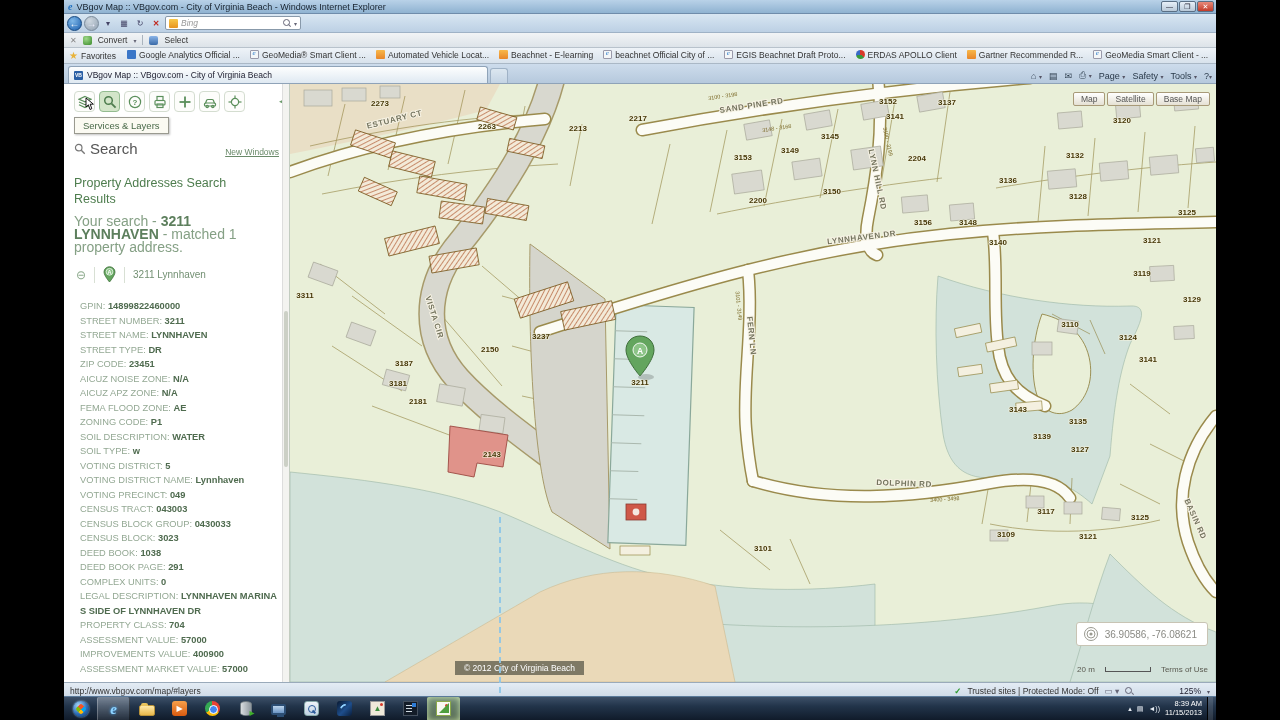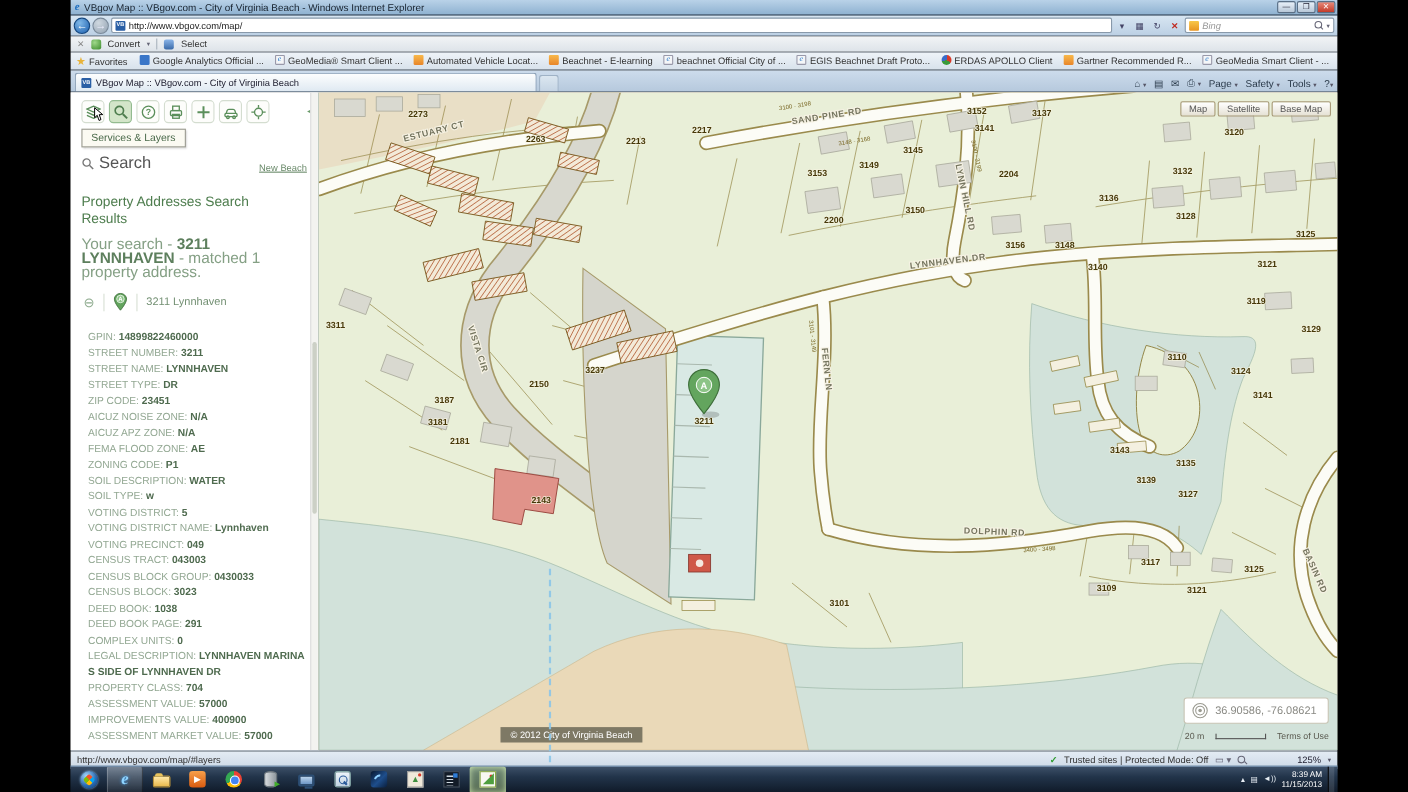--- a/index.html
+++ b/index.html
@@ -110,21 +110,21 @@
   .sb-thumb { position:absolute; left:1px; right:1px; top:38%; height:26%; background:#ccd0c6; border-radius:3px; }
 
   
   .maparea { flex:1; position:relative; background:#ece3cd; overflow:hidden; }
   .maparea svg.mapcanvas { position:absolute; left:0; top:0; }
   .map-controls { position:absolute; top:8px; right:6px; display:flex; gap:2px; z-index:10; }
   .mapbtn { height:14px; padding:0 7px; font-size:8.5px; color:#555; background:linear-gradient(#fff,#e5e1d4);
     border:1px solid #a89a78; border-radius:2px; line-height:12px; }
   .copyright { position:absolute; left:165px; bottom:7px; background:rgba(75,75,62,.68); color:#fff;
     font-size:8.5px; padding:2px 9px; z-index:10; }
-  .coordbox { position:absolute; right:8px; bottom:24px; background:#fff; border:1px solid #c8c4b4;
+  .coordbox { position:absolute; right:8px; bottom:36px; background:#fff; border:1px solid #c8c4b4;
     border-radius:3px; display:flex; align-items:center; gap:6px; padding:3px 10px 3px 6px;
     font-size:10px; color:#8a8a84; z-index:10; }
   .scalebar { position:absolute; right:8px; bottom:8px; display:flex; align-items:center; gap:10px;
     font-size:8px; color:#5a5a50; z-index:10; }
   .scaleline { width:46px; height:5px; border:1px solid #555; border-top:none; }
   .ml-road { fill:#75755f; font-size:8px; font-weight:bold; letter-spacing:.6px;
     paint-order:stroke; stroke:#f6f2e4; stroke-width:2px; text-anchor:middle; }
   .ml-parcel { fill:#463808; font-size:8px; font-weight:bold; paint-order:stroke; stroke:rgba(244,242,224,.7);
     stroke-width:1.6px; text-anchor:middle; }
   .ml-range { fill:#7a6826; font-size:5.5px; text-anchor:middle; }
@@ -211,24 +211,20 @@
       <div class="winbtns">
         <div class="winbtn">—</div>
         <div class="winbtn">❐</div>
         <div class="winbtn close">✕</div>
       </div>
     </div>
 
     <div class="navbar">
       <div class="navcircle back">←</div>
       <div class="navcircle fwd">→</div>
-      <div class="addrbox">
-        <span class="favicon-vb">VB</span>
-        <span>http://www.vbgov.com/map/</span>
-      </div>
       <div class="navbtn">▾</div>
       <div class="navbtn">▦</div>
       <div class="navbtn">↻</div>
       <div class="navbtn stop">✕</div>
       <div class="bingbox">
         <span class="bing-ico"></span>
         <span class="bing-text">Bing</span>
         <span class="mag"></span>
         <span style="font-size:6px;color:#667;">▾</span>
       </div>
@@ -367,21 +363,21 @@
           <path d="M3,1 L3,10 L5.4,7.8 L7,12.5 L8.8,11.7 L7.2,7.2 L10.4,7.2 Z" fill="#fff" stroke="#000" stroke-width="0.9"></path>
         </svg>
         <div class="sb-searchrow">
           <span class="sb-search-title">
             <svg width="12" height="12" viewBox="0 0 14 14">
                 <circle cx="5.5" cy="5.5" r="3.8" fill="none" stroke="#777" stroke-width="1.4"></circle>
                 <line x1="8.5" y1="8.5" x2="12.5" y2="12.5" stroke="#777" stroke-width="1.6"></line>
               </svg>
             <span>Search</span>
           </span>
-          <a class="newsearch" href="#">New Beach</a>
+          <a class="newsearch" href="#">New Windows</a>
         </div>
         <div class="results-title">Property Addresses Search Results</div>
         <div class="summary">
           <span>Your search - </span><b>3211 LYNNHAVEN</b><span> - matched 1 property address.</span>
         </div>
         <div class="result-row">
           <span class="minus-ico">⊖</span>
           <span class="rsep"></span>
           <svg width="13" height="17" viewBox="0 0 13 17">
             <path d="M6.5,0.8 C3.4,0.8 1,3.1 1,6 C1,9.6 6.5,16 6.5,16 C6.5,16 12,9.6 12,6 C12,3.1 9.6,0.8 6.5,0.8 Z" fill="#63a55e" stroke="#3e6e3a" stroke-width="0.8"></path>

